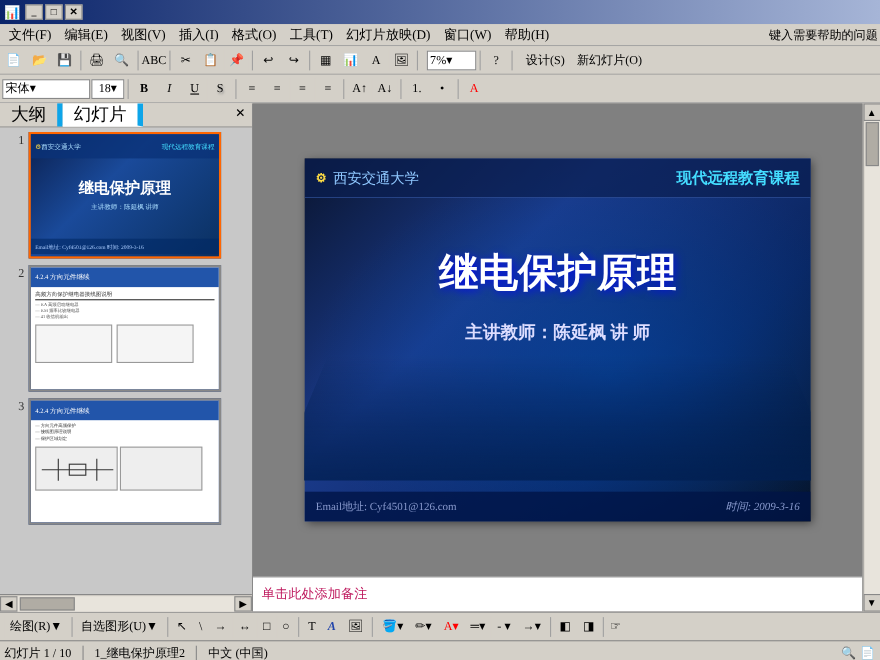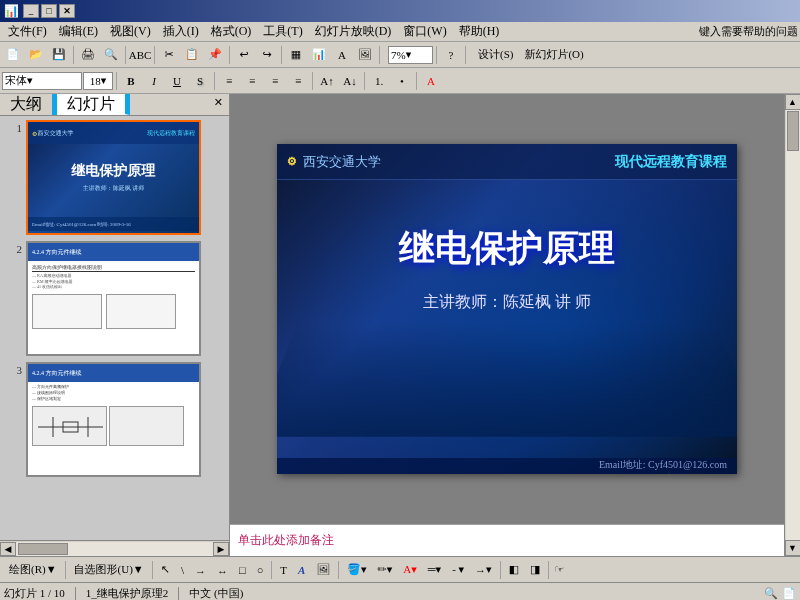--- a/index.html
+++ b/index.html
@@ -309,32 +309,32 @@
       font-weight: bold;
       text-shadow: 2px 2px 8px rgba(0,0,255,0.8);
     }
     .ms-subtitle {
       position: absolute;
       top: 148px;
       left: 0; right: 0;
       text-align: center;
       color: #ddddff;
       font-size: 16px;
+      font-weight: bold;
     }
     .ms-footer {
       position: absolute;
       bottom: 0; left: 0; right: 0;
-      height: 16px;
+      height: 27px;
       background: rgba(0,20,70,0.8);
       display: flex;
-      align-items: flex-end;
+      align-items: center;
       padding: 0 10px;
       font-size: 10px;
       color: #8899cc;
-      flex-direction: column;
     }
 
     .notes-area {
       height: 32px;
       background: white;
       border-top: 1px solid #a0a0a0;
       display: flex;
       align-items: center;
       padding: 0 8px;
       font-size: 12px;

